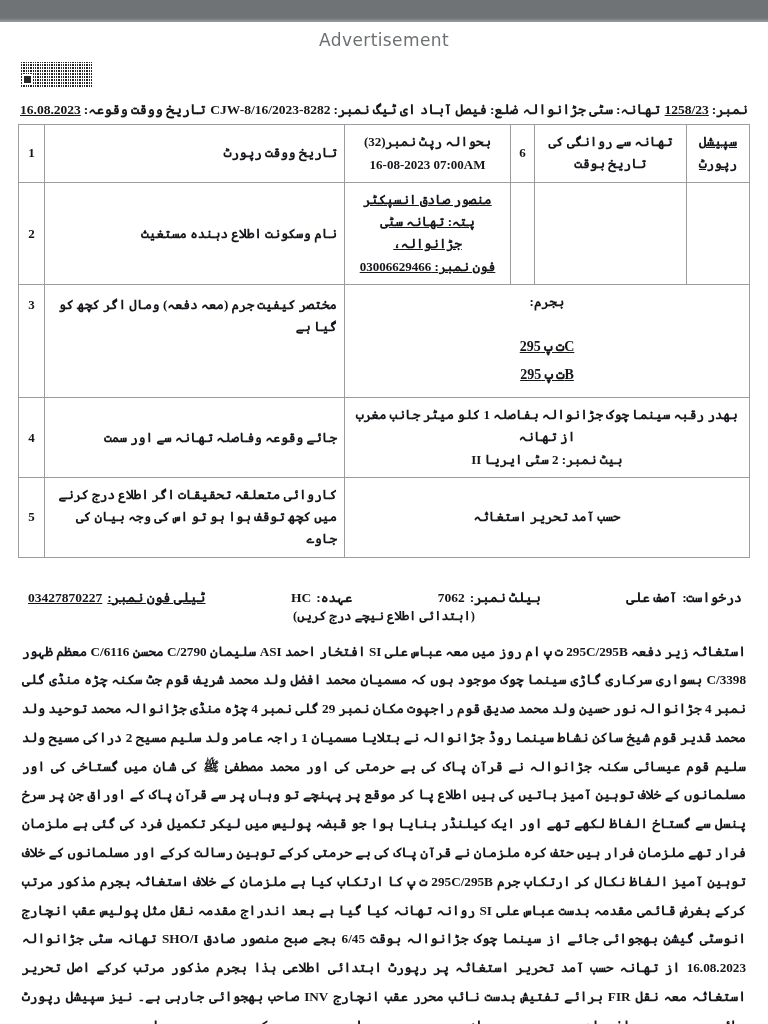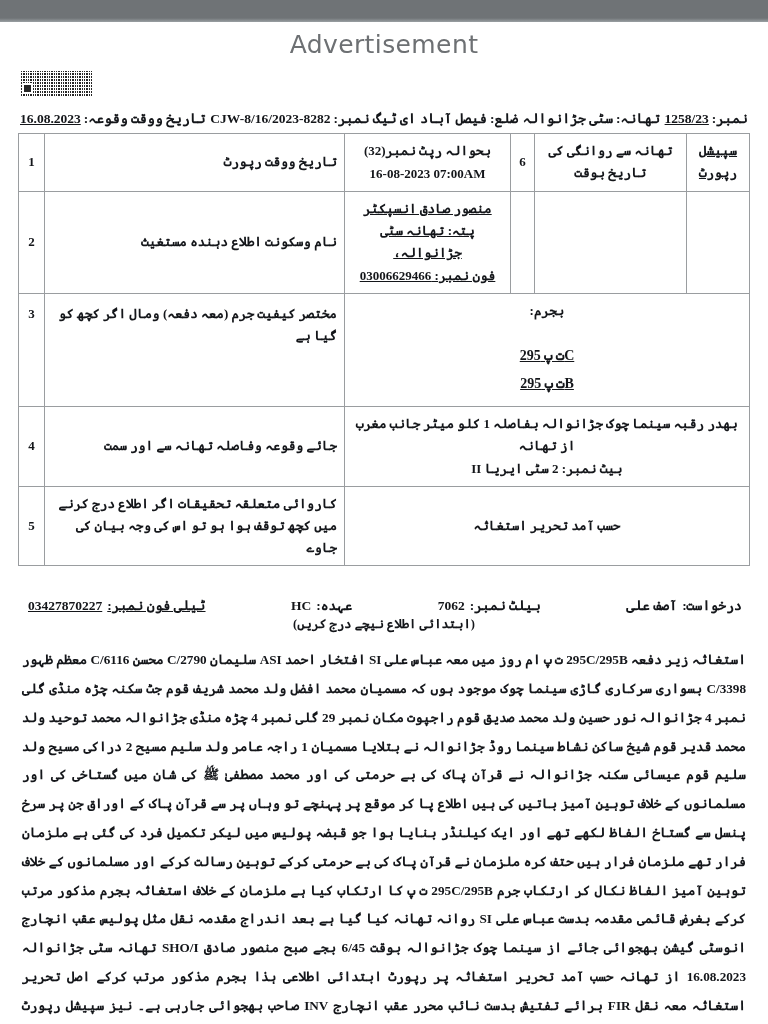--- a/index.html
+++ b/index.html
@@ -32,21 +32,21 @@
     width: 768px;
     height: 1002px;
     background: #fff;
     padding: 0 18px;
   }
 
   
   .ad-heading {
     text-align: center;
     font-family: "DejaVu Sans", "Liberation Sans", sans-serif;
-    font-size: 25px;
+    font-size: 17px;
     font-weight: 400;
     color: #6d7073;
     letter-spacing: 0.4px;
     direction: ltr;
     margin-top: 9px;
     line-height: 1.1;
   }
 
   
   .title-row {

